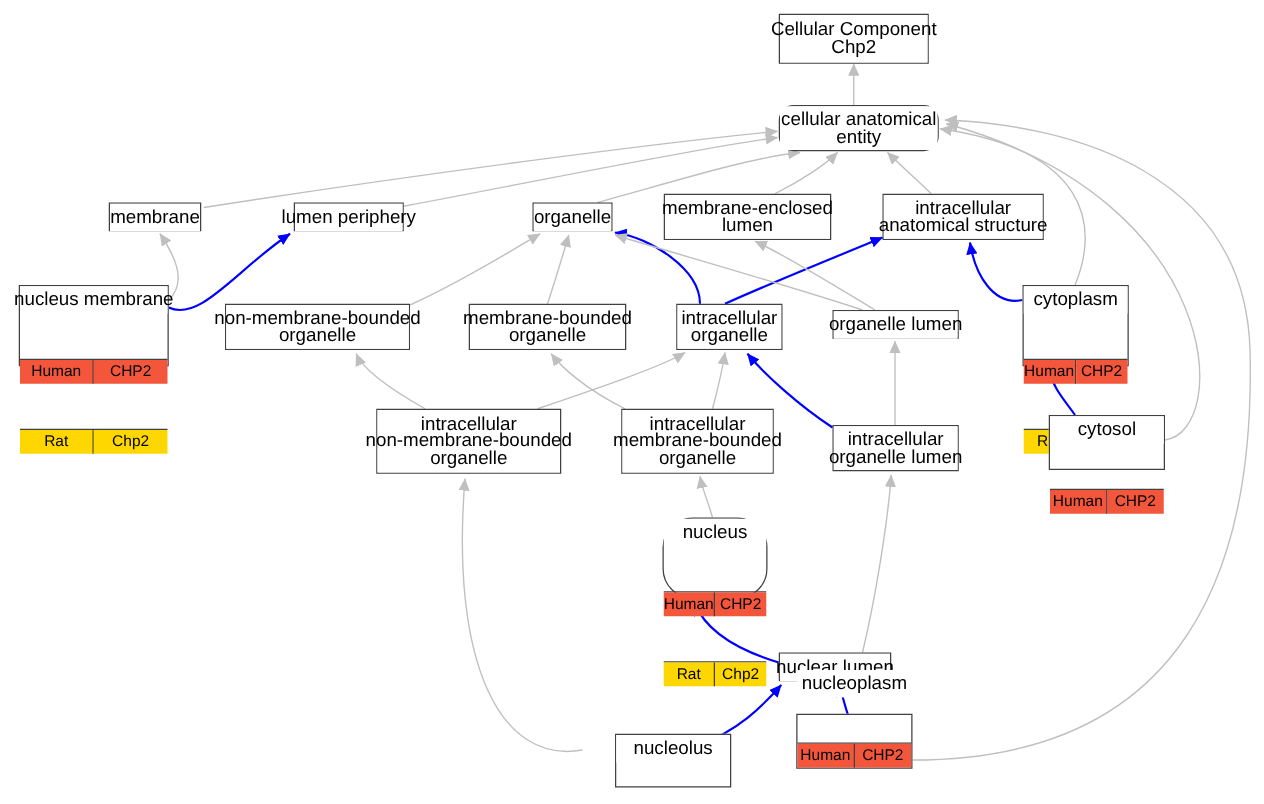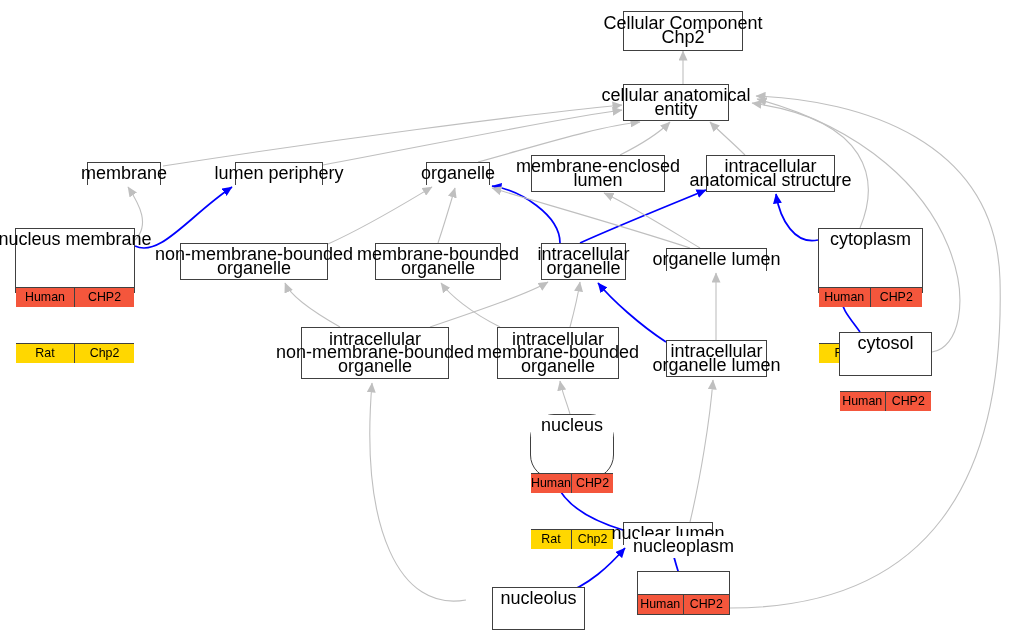--- a/index.html
+++ b/index.html
@@ -26,21 +26,21 @@
     border: 1px solid #404040;
     background: #ffffff;
     display: flex;
     flex-direction: column;
     z-index: 5;
   }
   .node-title {
     box-sizing: border-box;
     text-align: center;
     color: #000000;
-    font-size: 18px;
+    font-size: 15px;
     line-height: 13.6px;
     padding: 4px 6px 4px 6px;
     white-space: pre;
     background: #ffffff;
     flex: 1 1 auto;
     display: flex;
     align-items: center;
     justify-content: center;
   }
   .gene-row {
@@ -111,21 +111,21 @@
         <path d="M 466,600 C 400,612 360,530 372,383" fill="none" stroke="#bfbfbf" stroke-width="1.1" marker-end="url(#arrow-gray)"></path>
         <path d="M 559,596 C 590,585 610,565 625,548" fill="none" stroke="#0000ff" stroke-width="1.7" marker-end="url(#arrow-blue)"></path>
         <path d="M 683,587 C 678,570 674,560 672,548" fill="none" stroke="#0000ff" stroke-width="1.7" marker-end="url(#arrow-blue)"></path>
       </g>
   </svg>
   <div id="nodes-group">
       <div class="node" style="left: 623px; top: 11px; width: 120px; height: 40px;">
         <div class="node-title">Cellular Component
 Chp2</div>
       </div>
-      <div class="node" style="left: 623px; top: 84px; width: 106px; height: 37px;">
+      <div class="node" style="left: 623px; top: 84px; width: 128px; height: 37px; border-radius: 12px;">
         <div class="node-title">cellular anatomical
 entity</div>
       </div>
       <div class="node" style="left: 87px; top: 162px; width: 74px; height: 23px;">
         <div class="node-title">membrane</div>
       </div>
       <div class="node" style="left: 235px; top: 162px; width: 88px; height: 23px;">
         <div class="node-title">lumen periphery</div>
       </div>
       <div class="node" style="left: 426px; top: 162px; width: 64px; height: 23px;">
@@ -158,21 +158,21 @@
         <div class="node-title">membrane-bounded
 organelle</div>
       </div>
       <div class="node" style="left: 541px; top: 243px; width: 85px; height: 37px;">
         <div class="node-title">intracellular
 organelle</div>
       </div>
       <div class="node" style="left: 666px; top: 248px; width: 101px; height: 23px;">
         <div class="node-title">organelle lumen</div>
       </div>
-      <div class="node" style="left: 818px; top: 228px; width: 105px; height: 65px;">
+      <div class="node" style="left: 818px; top: 228px; width: 85px; height: 65px;">
         <div class="node-title">cytoplasm</div>
         <div class="gene-row row-human">
           <div class="gene-cell left">Human</div>
           <div class="gene-cell">CHP2</div>
         </div>
         <div class="gene-row row-rat">
           <div class="gene-cell left">Rat</div>
           <div class="gene-cell">Chp2</div>
         </div>
       </div>

